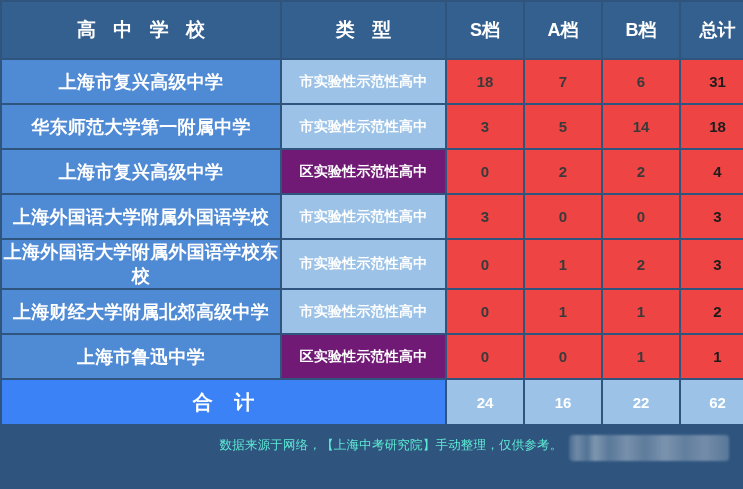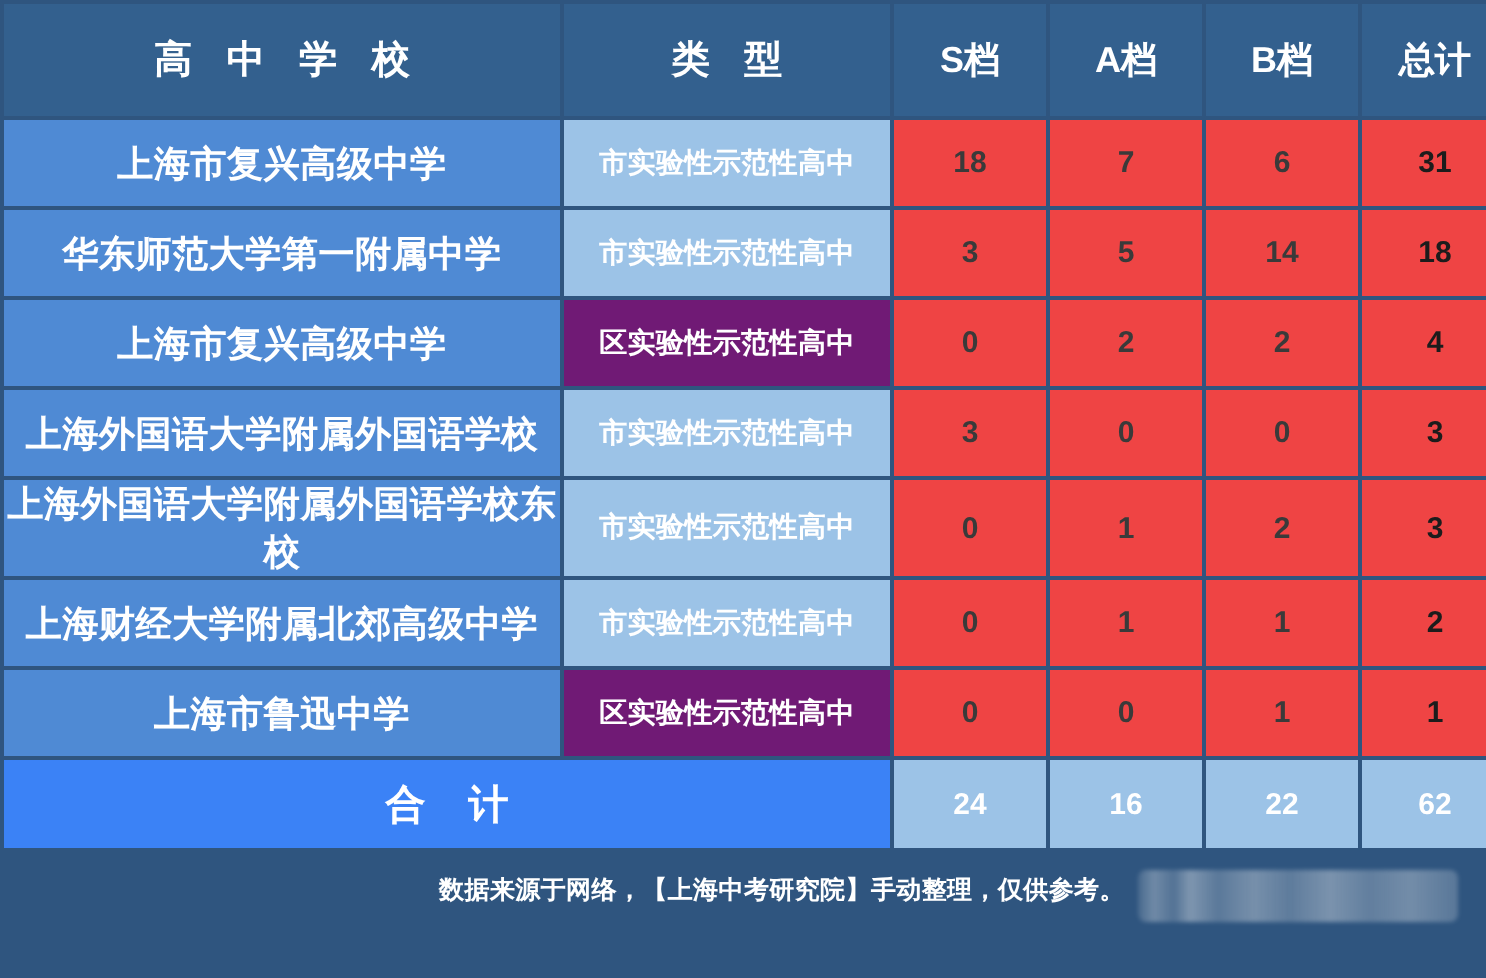--- a/index.html
+++ b/index.html
@@ -107,24 +107,24 @@
     background: #9cc3e7;
     color: #ffffff;
     font-size: 15px;
   }
 
   
   .footer {
     position: relative;
     height: 56px;
     background: #2f557f;
-    color: #ffffff;
+    color: #5eead4;
     text-align: center;
     font-size: 12.5px;
-    font-weight: bold;
+    font-weight: normal;
     line-height: 20px;
     padding-top: 9px;
     box-sizing: border-box;
     padding-left: 39px;
   }
   .footer .line {
     display: block;
     letter-spacing: 0.2px;
   }
   .watermark {

